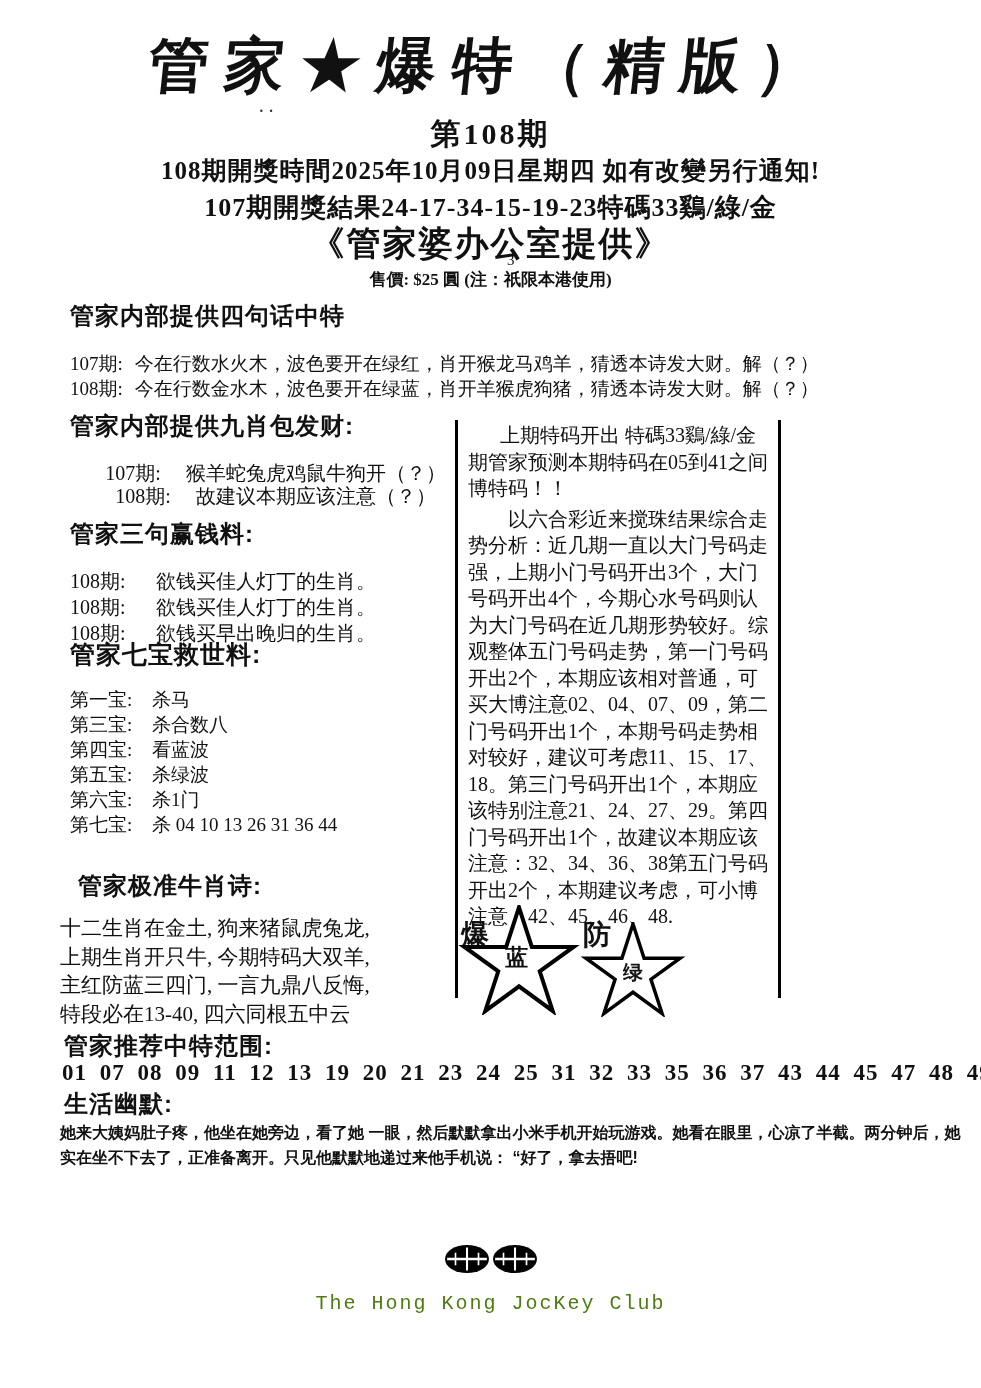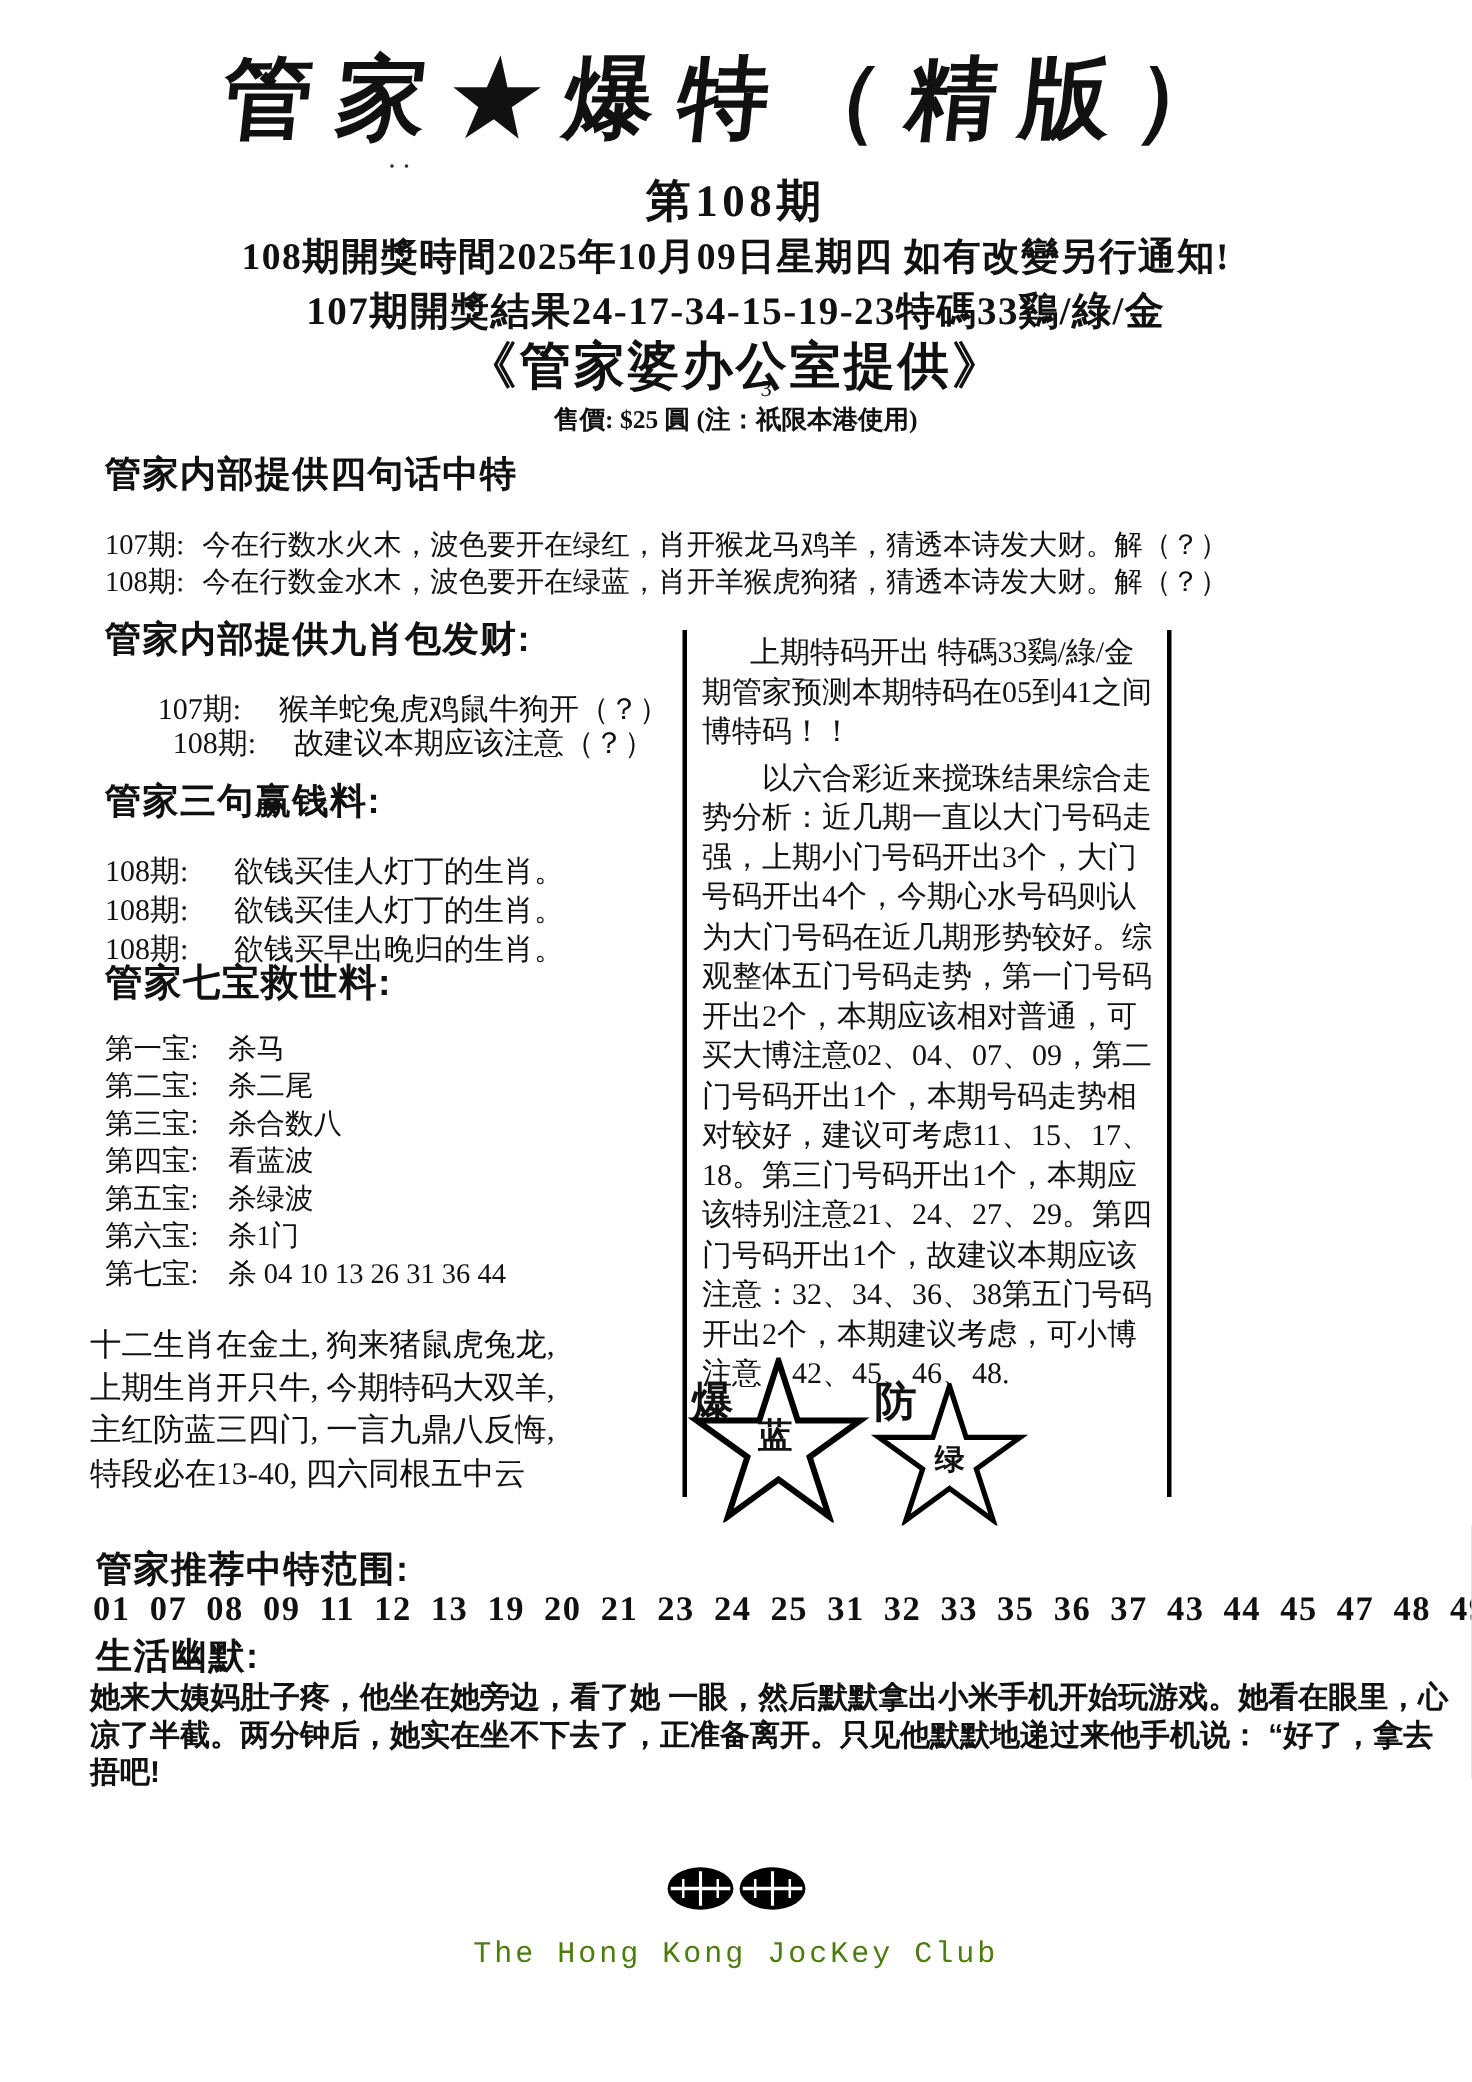--- a/index.html
+++ b/index.html
@@ -68,21 +68,21 @@
   .burst-star{left:456px;top:905px;}
   .guard-star{left:576px;top:922px;}
   .star-svg polygon{fill:#fff;stroke:#000;stroke-width:3.5;stroke-linejoin:miter;}
   .star-svg text{font-weight:800;font-family:"Liberation Sans","DejaVu Sans",sans-serif;fill:#111;text-anchor:middle;}
 
   
   .rec-title{left:64px;top:1030px;}
   .rec-numbers{left:62px;top:1060px;font-size:23px;font-weight:600;letter-spacing:1px;word-spacing:6px;white-space:nowrap;}
   .humor-title{left:64px;top:1088px;}
   .joke{
-    left:60px;top:1120px;width:906px;font-size:20px;line-height:25px;font-weight:700;
+    left:60px;top:1120px;width:906px;font-size:16px;line-height:25px;font-weight:700;
     font-family:"Liberation Sans","DejaVu Sans",sans-serif;
   }
 
   
   .footer-logo{left:0;right:0;top:1243px;display:flex;justify-content:center;align-items:center;gap:2px;}
   .footer-org{font-size:23px;font-weight:800;font-family:"Liberation Sans","DejaVu Sans",sans-serif;letter-spacing:2px;}
   .footer-en{top:1292px;font-size:20px;letter-spacing:2px;color:#4d7c0f;
     font-family:"Liberation Mono","DejaVu Sans Mono",monospace;}
 </style>
 </head>
@@ -138,41 +138,39 @@
     </div>
   </section>
 
   <section class="abs sec-seven">
     <div class="sec-h">管家七宝救世料:</div>
     <div class="rows">
       <div class="row">
         <span class="lbl">第一宝:</span><span>杀马</span>
       </div>
       <div class="row">
-        <span class="lbl">第二宝:</span><span>杀二尾</span>
-      </div>
-      <div class="row">
         <span class="lbl">第三宝:</span><span>杀合数八</span>
       </div>
       <div class="row">
         <span class="lbl">第四宝:</span><span>看蓝波</span>
       </div>
       <div class="row">
         <span class="lbl">第五宝:</span><span>杀绿波</span>
       </div>
       <div class="row">
         <span class="lbl">第六宝:</span><span>杀1门</span>
       </div>
       <div class="row">
         <span class="lbl">第七宝:</span><span>杀 04 10 13 26 31 36 44</span>
       </div>
     </div>
   </section>
 
   <section class="abs sec-poem">
+    <div class="sec-h">管家极准牛肖诗:</div>
     <div class="lines">
       <div class="pline">十二生肖在金土, 狗来猪鼠虎兔龙,</div>
       <div class="pline">上期生肖开只牛, 今期特码大双羊,</div>
       <div class="pline">主红防蓝三四门, 一言九鼎八反悔,</div>
       <div class="pline">特段必在13-40, 四六同根五中云</div>
     </div>
   </section>
 
   <aside class="abs panel">
     <p class="p1">上期特码开出 特碼33鷄/綠/金期管家预测本期特码在05到41之间博特码！！</p>

